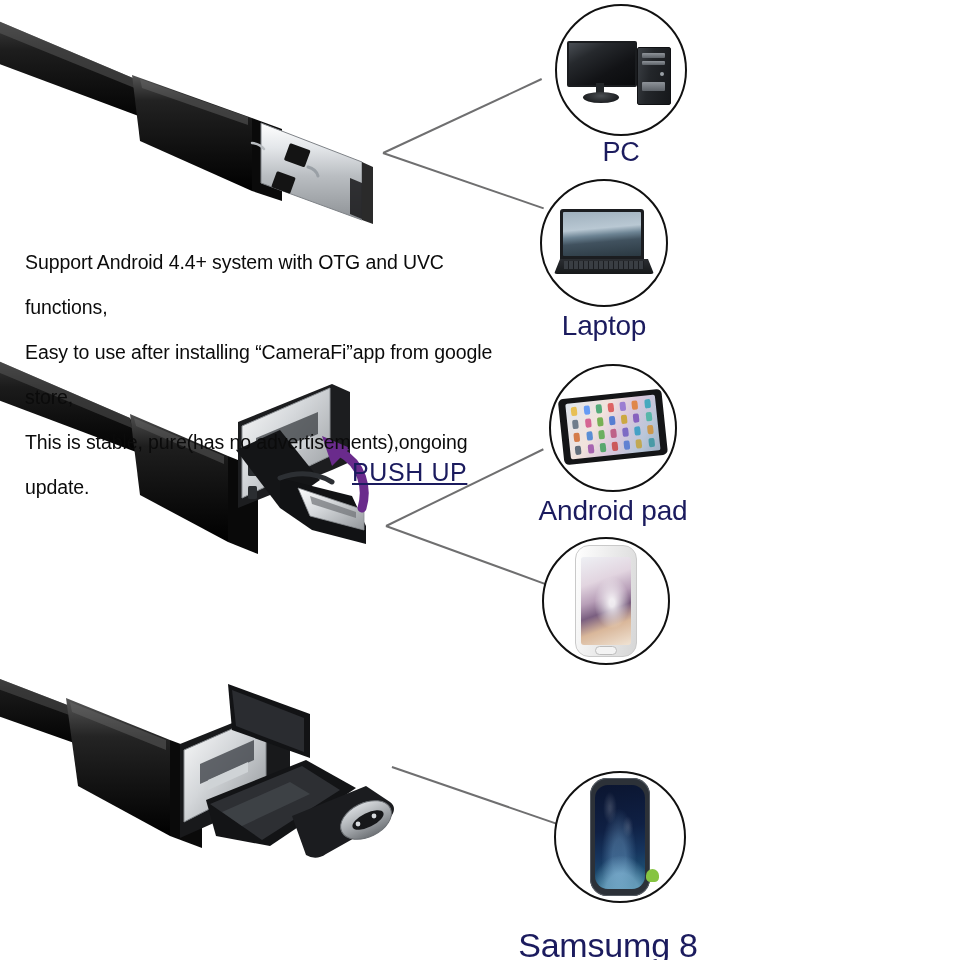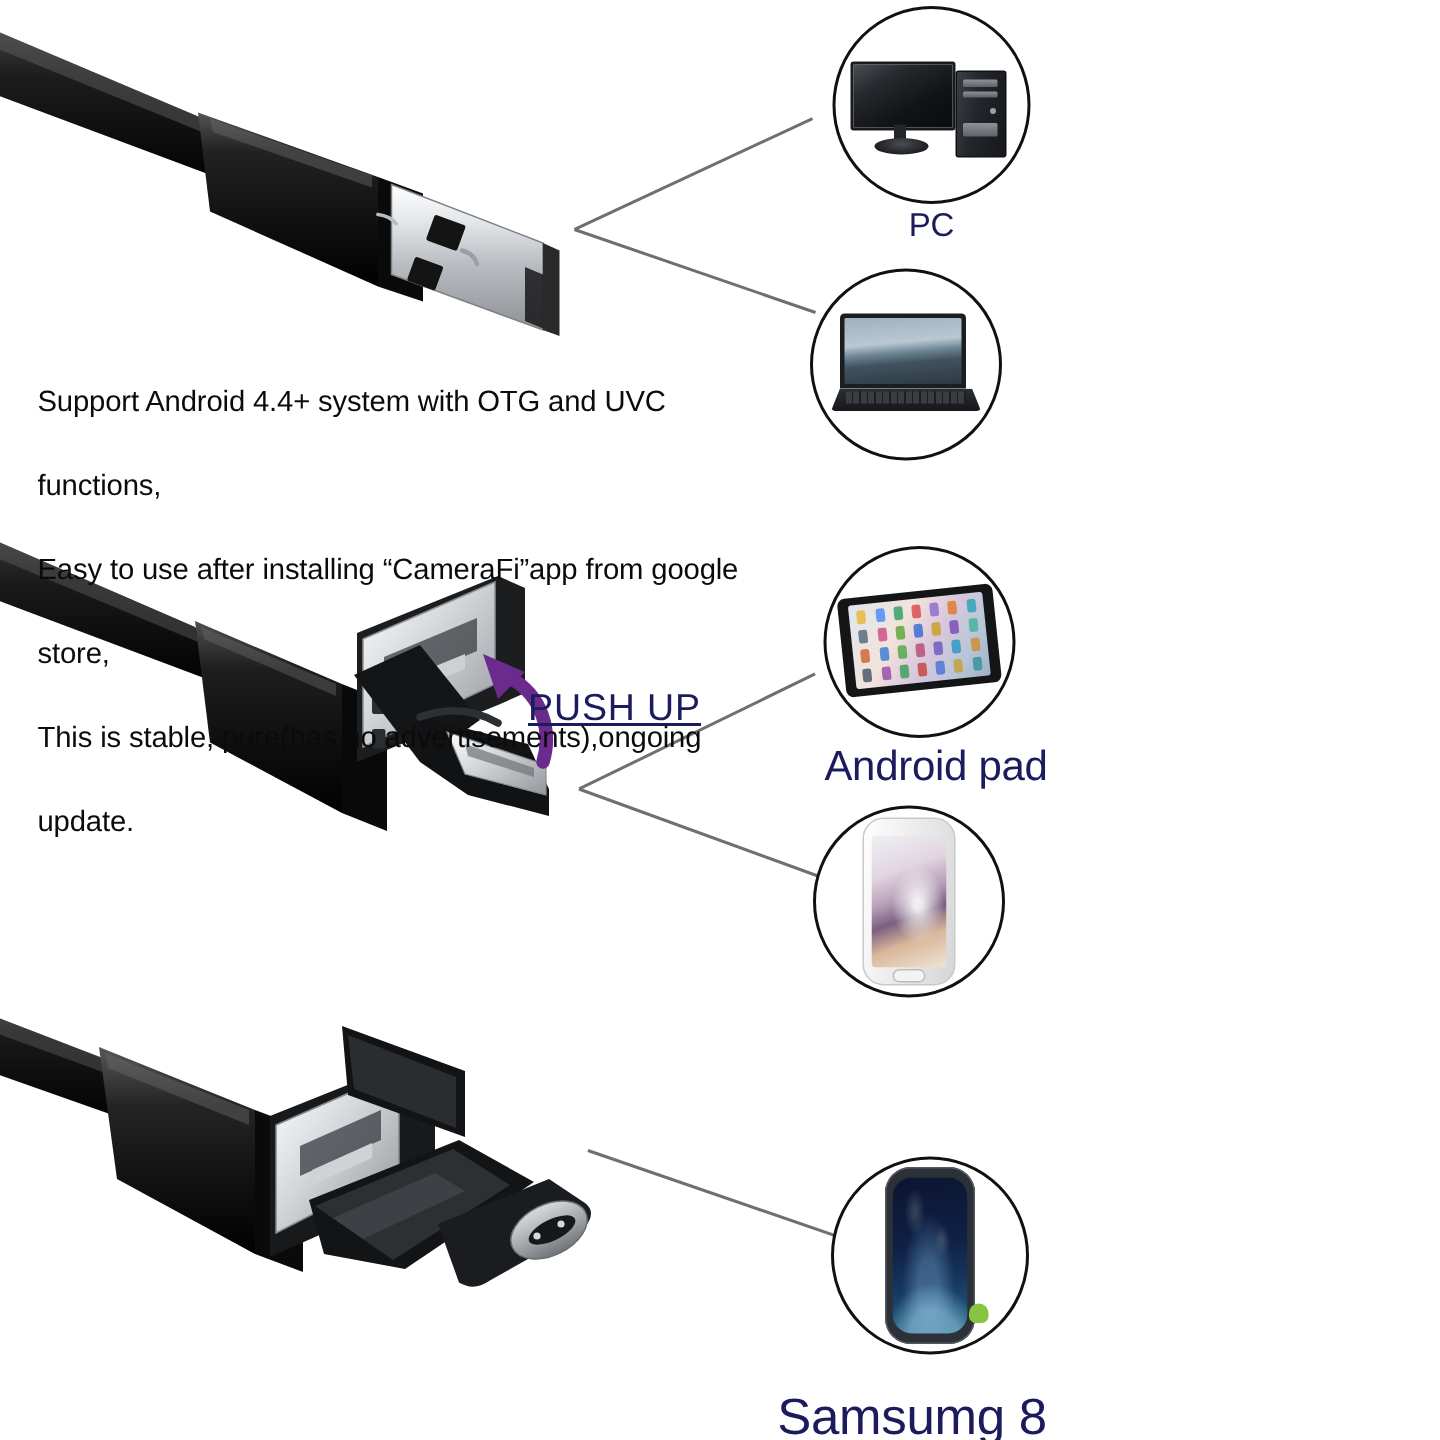--- a/index.html
+++ b/index.html
@@ -47,21 +47,21 @@
     transform-origin: 0 50%;
     height: 1.6px;
   }
 
   
   .bodytext {
     position: absolute;
     color: #0b0b0b;
     font-family: "Liberation Sans", sans-serif;
     font-size: 19.5px;
-    line-height: 56px;
+    line-height: 45px;
     white-space: pre-line;
     letter-spacing: -0.1px;
   }
 
   
   .pushup-text {
     position: absolute;
     color: #1b1b5e;
     font-size: 25px;
     letter-spacing: 0.6px;
@@ -371,31 +371,32 @@
       <div class="mon-neck" style="left:31px; top:58px; width:8px; height:12px;"></div>
       <div class="mon-base" style="left:18px; top:67px; width:36px; height:11px;"></div>
       <div class="tower" style="left:72px; top:22px; width:32px; height:56px;">
         <div class="tower-bay" style="left:4px; top:5px; width:23px; height:5px;"></div>
         <div class="tower-bay" style="left:4px; top:13px; width:23px; height:4px;"></div>
         <div class="tower-bay" style="left:4px; top:34px; width:23px; height:9px;"></div>
         <div class="tower-led" style="left:22px; top:24px; width:4px; height:4px;"></div>
       </div>
     </div>
   </div>
-  <div class="badge-label" style="left:561px; top:138px; width:120px; font-size:22px;">PC</div>
+  <div class="badge-label" style="left:561px; top:138px; width:120px; font-size:27px;">PC</div>
 
   <div class="badge" style="left:540px; top:179px; width:128px; height:128px;">
     <div class="dev" style="width:100px; height:72px;">
       <div class="lap-lid" style="left:6px; top:2px; width:84px; height:50px;">
         <div class="lap-screen"></div>
       </div>
       <div class="lap-base" style="left:0px; top:52px; width:100px; height:15px; clip-path: polygon(6% 0, 94% 0, 100% 100%, 0 100%); border-radius:0 0 3px 3px;"></div>
       <div class="lap-keys" style="left:10px; top:54px; width:80px; height:8px;"></div>
     </div>
   </div>
+  <div class="badge-label" style="left:534px; top:311px; width:140px; font-size:28px;">Laptop</div>
 
   <div class="badge" style="left:549px; top:364px; width:128px; height:128px;">
     <div class="dev" style="width:104px; height:68px; transform: rotate(-6deg);">
       <div class="tab-body" style="left:0; top:0; width:104px; height:66px;">
         <div class="tab-screen">
           <div class="tab-icons">
             <i style="background:#e8b93a"></i>
               <i style="background:#4f8ef7"></i>
               <i style="background:#38a169"></i>
             <i style="background:#d94f4f"></i>
@@ -421,21 +422,21 @@
               <i style="background:#3fa05c"></i>
             <i style="background:#c94545"></i>
               <i style="background:#4f74d0"></i>
               <i style="background:#c2a23c"></i>
             <i style="background:#37949f"></i>
           </div>
         </div>
       </div>
     </div>
   </div>
-  <div class="badge-label" style="left:524px; top:496px; width:200px; font-size:28px;">Android pad</div>
+  <div class="badge-label" style="left:513px; top:496px; width:200px; font-size:28px;">Android pad</div>
 
   <div class="badge" style="left:542px; top:537px; width:128px; height:128px;">
     <div class="dev" style="width:62px; height:112px;">
       <div class="ph-white" style="left:0; top:0; width:62px; height:112px;">
         <div class="ph-white-screen"></div>
       </div>
       <div class="ph-home" style="bottom:2px; width:20px; height:7px;"></div>
     </div>
   </div>
 

